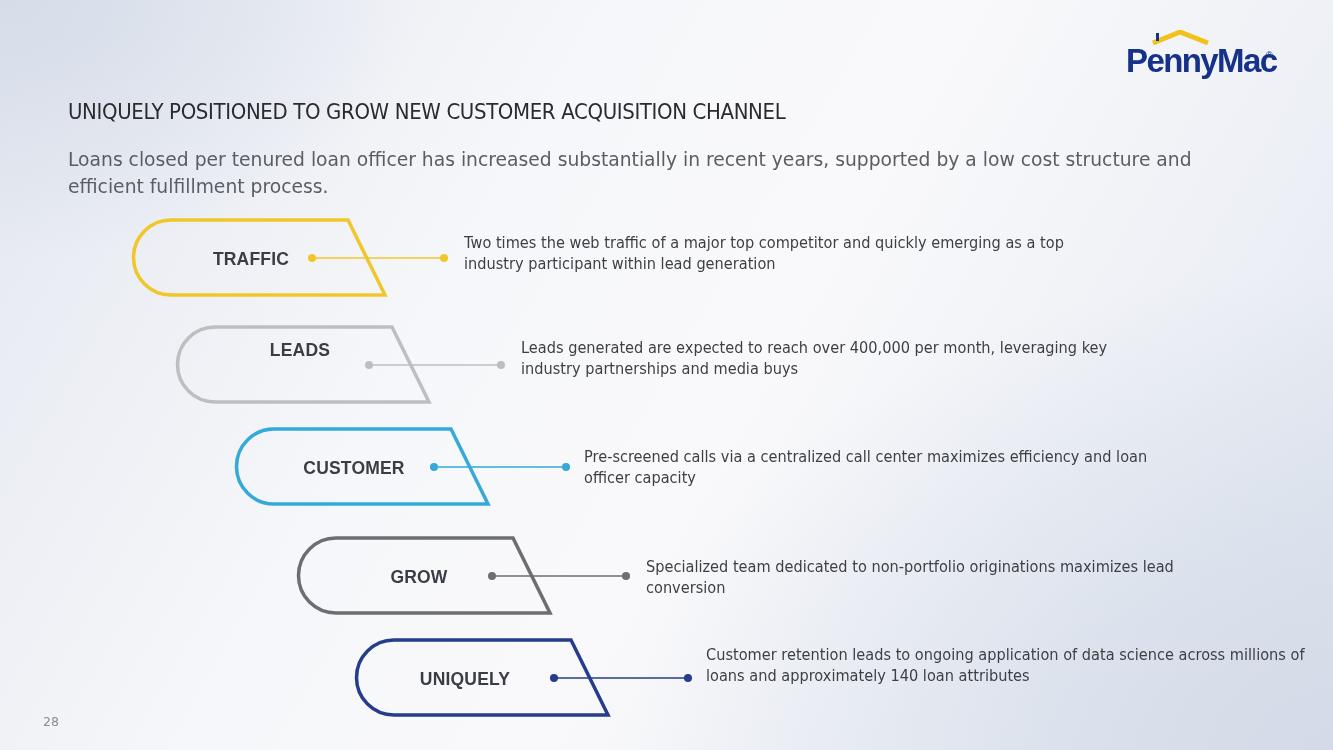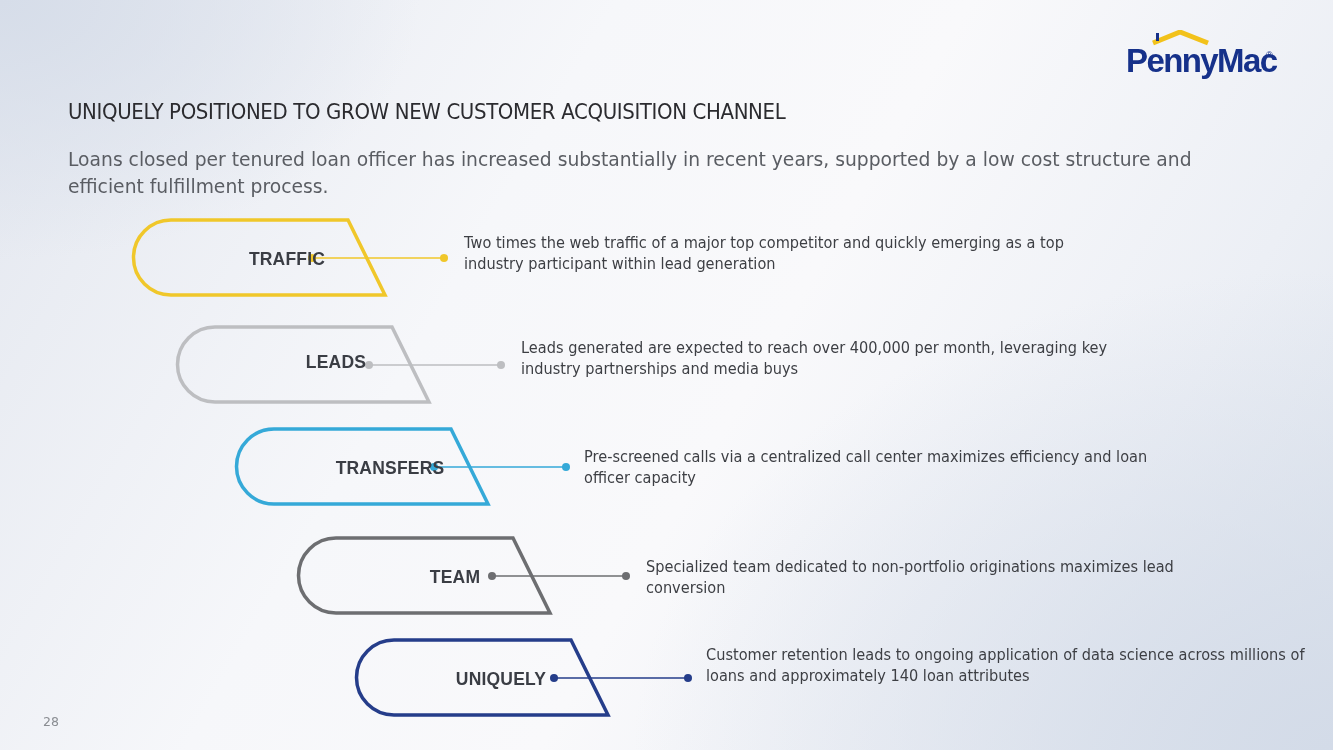--- a/index.html
+++ b/index.html
@@ -34,21 +34,20 @@
       font-size: 19.5px; line-height: 27px; color: #5a5d63;
       font-family: "DejaVu Sans", sans-serif;
       transform: scaleX(0.96); transform-origin: left top;
     }
     .row { position: absolute; left: 0; top: 0; width: 1333px; height: 80px; }
     .row svg.shape { position: absolute; left: 0; top: 0; overflow: visible; }
     .shape-label {
       position: absolute; font-family: "Liberation Sans", sans-serif; font-weight: bold;
       font-size: 17.5px; color: #3a3d44; letter-spacing: 0.2px; white-space: nowrap;
       transform: translate(-50%, -50%);
-      margin-left: 36px;
     }
     .desc {
       position: absolute; font-family: "DejaVu Sans", sans-serif;
       font-size: 15px; line-height: 20.5px; color: #3d3f44;
       transform: scaleX(0.97); transform-origin: left top; width: 620px;
     }
     .page-num {
       position: absolute; left: 43px; top: 714px; font-size: 12.5px; color: #8a8d92;
       font-family: "DejaVu Sans", sans-serif;
       text-align: center;
@@ -80,41 +79,41 @@
     <span class="shape-label" style="left: 251px; top: 40px;">TRAFFIC</span>
     <div class="desc" style="left: 464px; top: 14px;">Two times the web traffic of a major top competitor and quickly emerging as a top industry participant within lead generation</div>
   </div>
   <div class="row" style="top: 326px;">
     <svg class="shape" width="1333" height="80">
         <path d="M 215 1 L 392 1 L 429 76 L 215 76 A 37.5 37.5 0 0 1 215 1 Z" fill="none" stroke="#bdbec1" stroke-width="3.5"></path>
         <line x1="369" x2="501" y1="39" y2="39" stroke="#bdbec1" stroke-width="1.5"></line>
         <circle cx="369" cy="39" r="4" fill="#bdbec1"></circle>
         <circle cx="501" cy="39" r="4" fill="#bdbec1"></circle>
       </svg>
-    <span class="shape-label" style="left: 300px; top: 36px;">LEADS</span>
+    <span class="shape-label" style="left: 300px; top: 24px;">LEADS</span>
     <div class="desc" style="left: 521px; top: 12px;">Leads generated are expected to reach over 400,000 per month, leveraging key industry partnerships and media buys</div>
   </div>
   <div class="row" style="top: 428px;">
     <svg class="shape" width="1333" height="80">
         <path d="M 274 1 L 451 1 L 488 76 L 274 76 A 37.5 37.5 0 0 1 274 1 Z" fill="none" stroke="#35a9d8" stroke-width="3.5"></path>
         <line x1="434" x2="566" y1="39" y2="39" stroke="#35a9d8" stroke-width="1.5"></line>
         <circle cx="434" cy="39" r="4" fill="#35a9d8"></circle>
         <circle cx="566" cy="39" r="4" fill="#35a9d8"></circle>
       </svg>
-    <span class="shape-label" style="left: 354px; top: 40px;">TRANSFERS</span>
+    <span class="shape-label" style="left: 354px; top: 40px;">CUSTOMER</span>
     <div class="desc" style="left: 584px; top: 19px;">Pre-screened calls via a centralized call center maximizes efficiency and loan officer capacity</div>
   </div>
   <div class="row" style="top: 537px;">
     <svg class="shape" width="1333" height="80">
         <path d="M 336 1 L 513 1 L 550 76 L 336 76 A 37.5 37.5 0 0 1 336 1 Z" fill="none" stroke="#6d6e71" stroke-width="3.5"></path>
         <line x1="492" x2="626" y1="39" y2="39" stroke="#6d6e71" stroke-width="1.5"></line>
         <circle cx="492" cy="39" r="4" fill="#6d6e71"></circle>
         <circle cx="626" cy="39" r="4" fill="#6d6e71"></circle>
       </svg>
-    <span class="shape-label" style="left: 419px; top: 40px;">TEAM</span>
+    <span class="shape-label" style="left: 419px; top: 40px;">GROW</span>
     <div class="desc" style="left: 646px; top: 20px;">Specialized team dedicated to non-portfolio originations maximizes lead conversion</div>
   </div>
   <div class="row" style="top: 639px;">
     <svg class="shape" width="1333" height="80">
         <path d="M 394 1 L 571 1 L 608 76 L 394 76 A 37.5 37.5 0 0 1 394 1 Z" fill="none" stroke="#253d8a" stroke-width="3.5"></path>
         <line x1="554" x2="688" y1="39" y2="39" stroke="#253d8a" stroke-width="1.5"></line>
         <circle cx="554" cy="39" r="4" fill="#253d8a"></circle>
         <circle cx="688" cy="39" r="4" fill="#253d8a"></circle>
       </svg>
     <span class="shape-label" style="left: 465px; top: 40px;">UNIQUELY</span>

